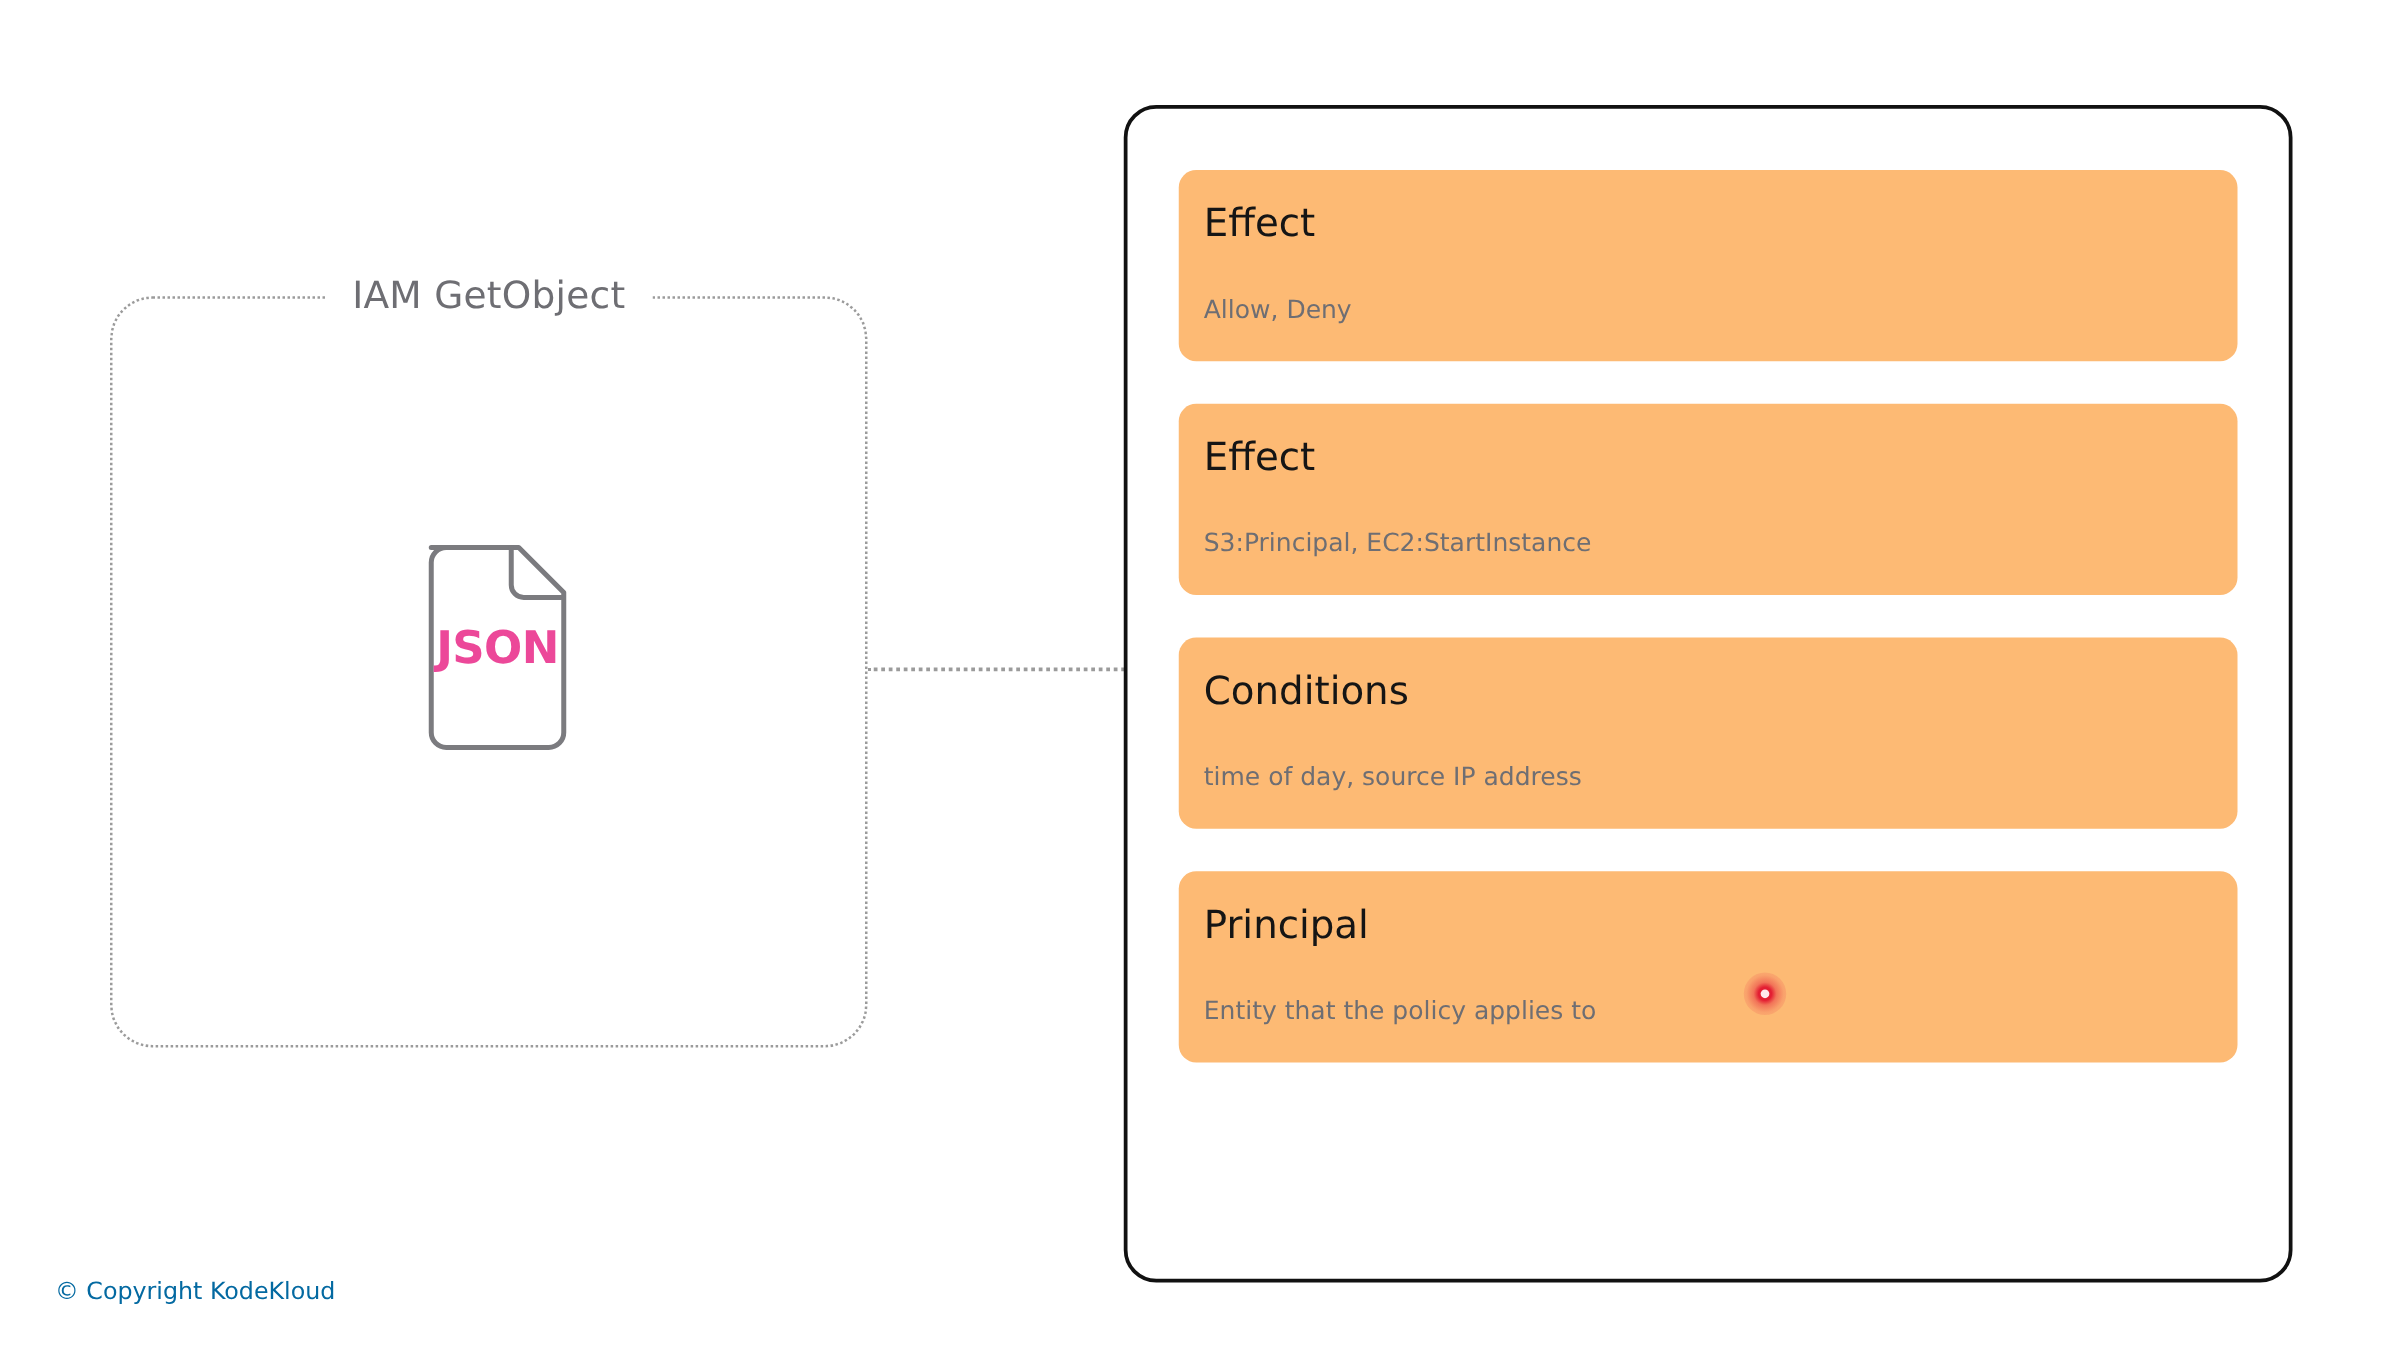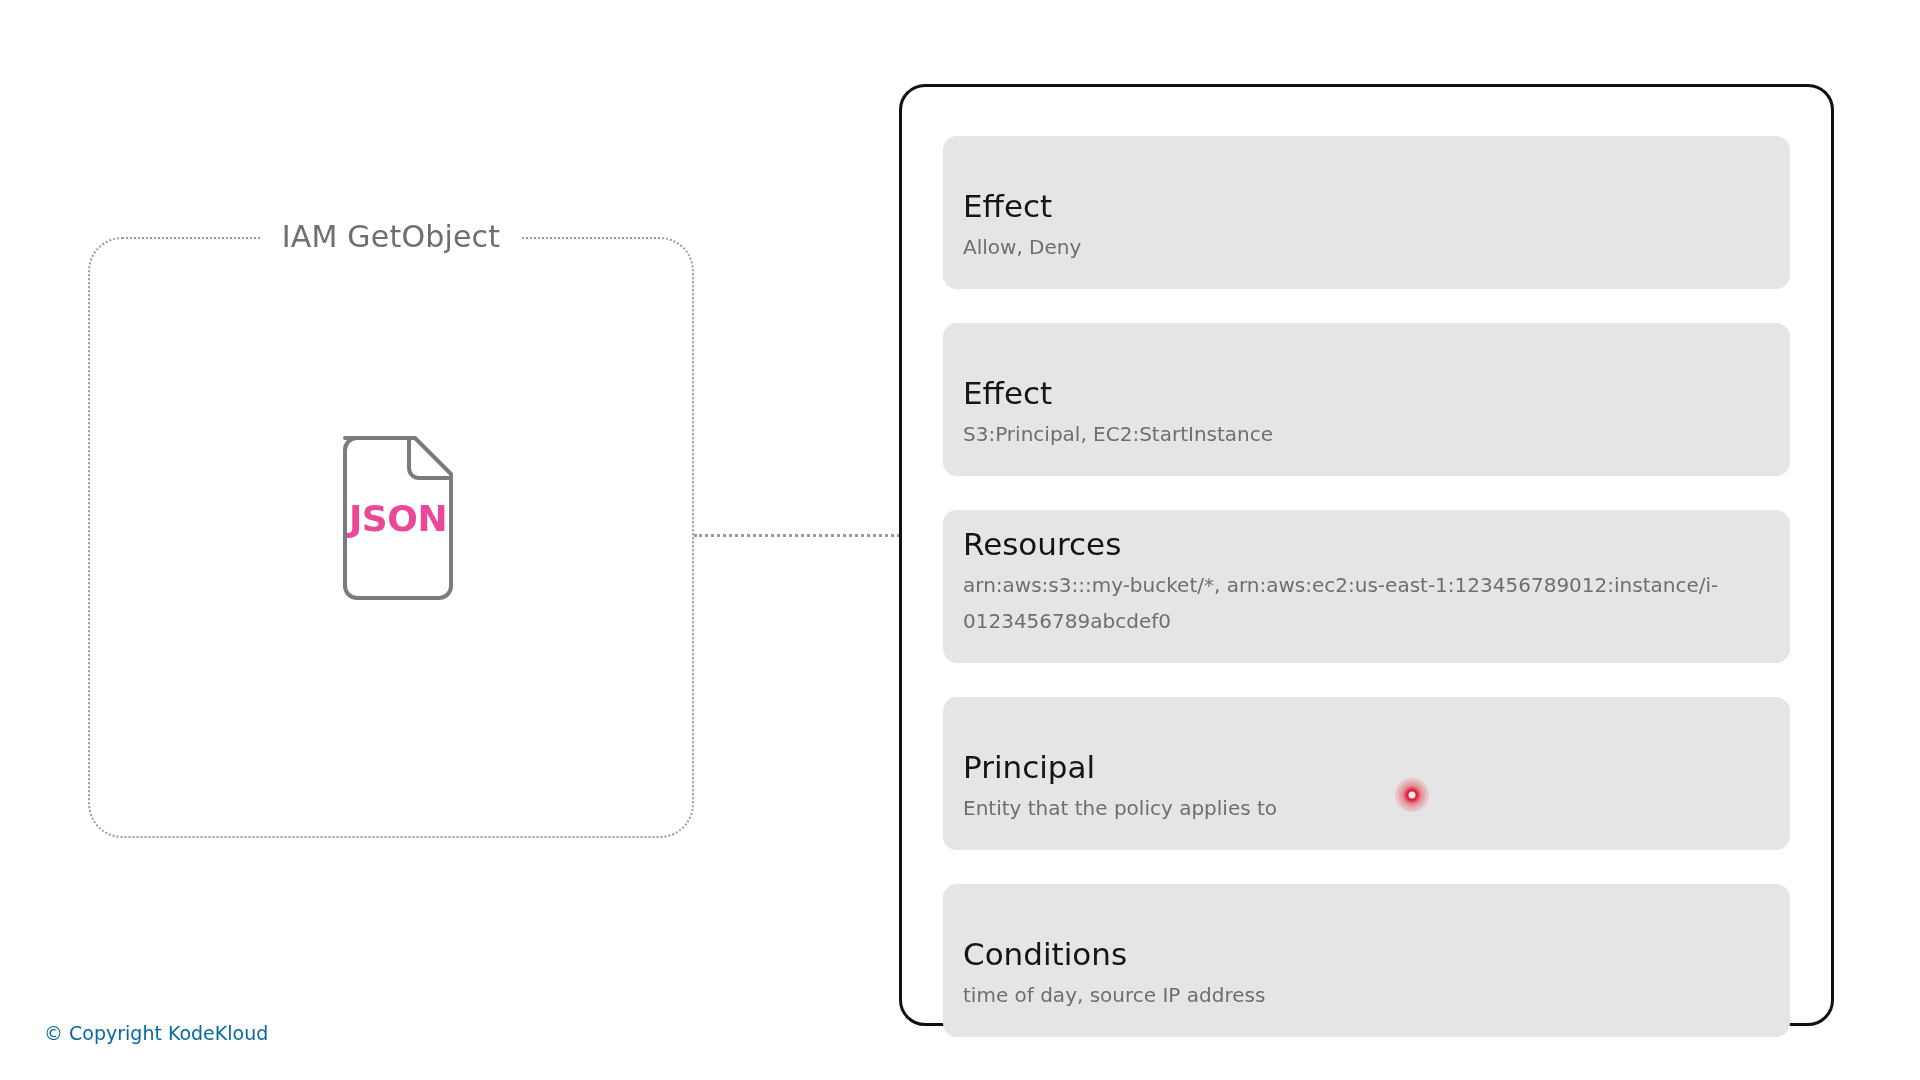--- a/index.html
+++ b/index.html
@@ -75,27 +75,27 @@
     width:935px; height:942px;
     border:3px solid #111111;
     border-radius:26px;
     background:#ffffff;
     padding:49px 41px;
     display:flex;
     flex-direction:column;
     gap:34px;
   }
   .card {
-    background:#e5e5e5;
+    background:#fdba74;
     border-radius:14px;
     padding:22px 20px 24px 20px;
     min-height:153px;
     display:flex;
     flex-direction:column;
-    justify-content:flex-end;
+    justify-content:space-between;
   }
   .card-title {
     font-size:31px;
     color:#151515;
     line-height:42px;
     margin-bottom:2px;
     font-family:"DejaVu Sans", sans-serif;
   }
   .card-sub {
     font-size:20px;
@@ -165,33 +165,29 @@
     <div class="card">
       <div class="card-title">Effect</div>
       <div class="card-sub">Allow, Deny</div>
     </div>
 
     <div class="card">
       <div class="card-title">Effect</div>
       <div class="card-sub">S3:Principal, EC2:StartInstance</div>
     </div>
 
+
     <div class="card">
-      <div class="card-title">Resources</div>
-      <div class="card-sub">arn:aws:s3:::my-bucket/*, arn:aws:ec2:us-east-1:123456789012:instance/i-0123456789abcdef0</div>
+      <div class="card-title">Conditions</div>
+      <div class="card-sub">time of day, source IP address</div>
     </div>
 
     <div class="card">
       <div class="card-title">Principal</div>
       <div class="card-sub">Entity that the policy applies to</div>
-    </div>
-
-    <div class="card">
-      <div class="card-title">Conditions</div>
-      <div class="card-sub">time of day, source IP address</div>
     </div>
 
   </div>
 
   <div class="cursor-dot"></div>
 
   <div class="footer">© Copyright KodeKloud</div>
 
 </div>
 

